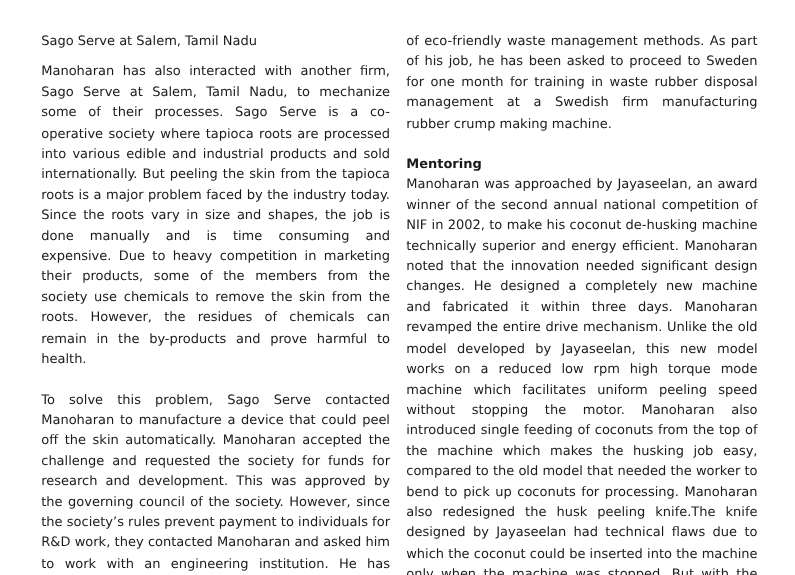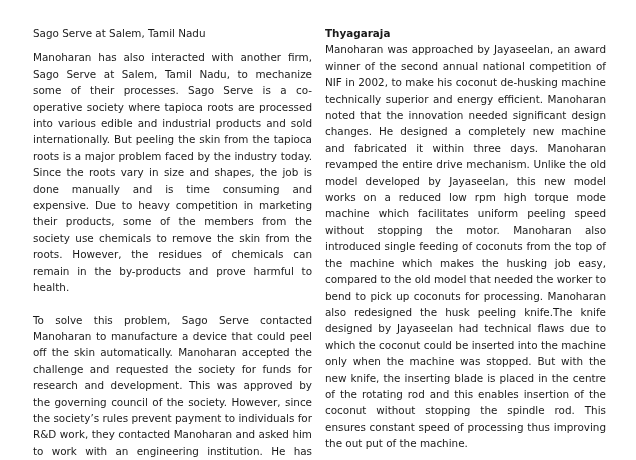--- a/index.html
+++ b/index.html
@@ -17,15 +17,16 @@
 </head>
 <body>
 
 <div class="col left">
   <div class="title">Sago Serve at Salem, Tamil Nadu</div>
   <p>Manoharan has also interacted with another firm, Sago Serve at Salem, Tamil Nadu, to mechanize some of their processes. Sago Serve is a co-operative society where tapioca roots are processed into various edible and industrial products and sold internationally. But peeling the skin from the tapioca roots is a major problem faced by the industry today. Since the roots vary in size and shapes, the job is done manually and is time consuming and expensive. Due to heavy competition in marketing their products, some of the members from the society use chemicals to remove the skin from the roots. However, the residues of chemicals can remain in the by-products and prove harmful to health.</p>
   <p>To solve this problem, Sago Serve contacted Manoharan to manufacture a device that could peel off the skin automatically. Manoharan accepted the challenge and requested the society for funds for research and development.  This was approved by the governing council of the society.  However, since the society’s rules prevent payment to individuals for R&amp;D work, they  contacted Manoharan and asked him to work with an engineering institution. He has responded to this suggestion by requesting the society to provide the funds to a cell established by NIF at Thyagaraja College of Engineering in Madurai to enable him to do the R&amp;D. He has since received verbal approval for this project. Manoharan is currently employed by Aarwin Technologies, Madurai for the identification and innovation</p>
 </div>
 
 <div class="col right">
-  <div class="heading">Thyagaraja</div>
+  <p>of eco-friendly waste management methods. As part of his job, he has been asked to proceed to Sweden for one month for training in waste rubber disposal management at a Swedish firm manufacturing rubber crump making machine.</p>
+  <div class="heading">Mentoring</div>
   <p class="after-heading">Manoharan was approached by Jayaseelan, an award winner of the second annual national competition of NIF in 2002, to make his coconut de-husking machine technically superior and energy efficient. Manoharan noted that the innovation needed significant design changes. He designed a completely new machine and fabricated it within three days. Manoharan revamped the entire drive mechanism. Unlike the old model developed by Jayaseelan, this new model works on a reduced low rpm high torque mode machine which facilitates uniform peeling speed without stopping the motor. Manoharan also introduced single feeding of coconuts from the top of the machine which makes the husking job easy, compared to the old model that needed the worker to bend to pick up coconuts for processing. Manoharan also redesigned the husk peeling knife.The knife designed by Jayaseelan had technical flaws due to which the coconut could be inserted into the machine only when the machine was stopped. But with the new knife, the inserting blade is placed in the centre of the rotating rod and this enables insertion of the coconut without stopping the spindle rod. This ensures constant speed of processing thus improving the out put of the machine.</p>
 </div>
 
 </body></html>

